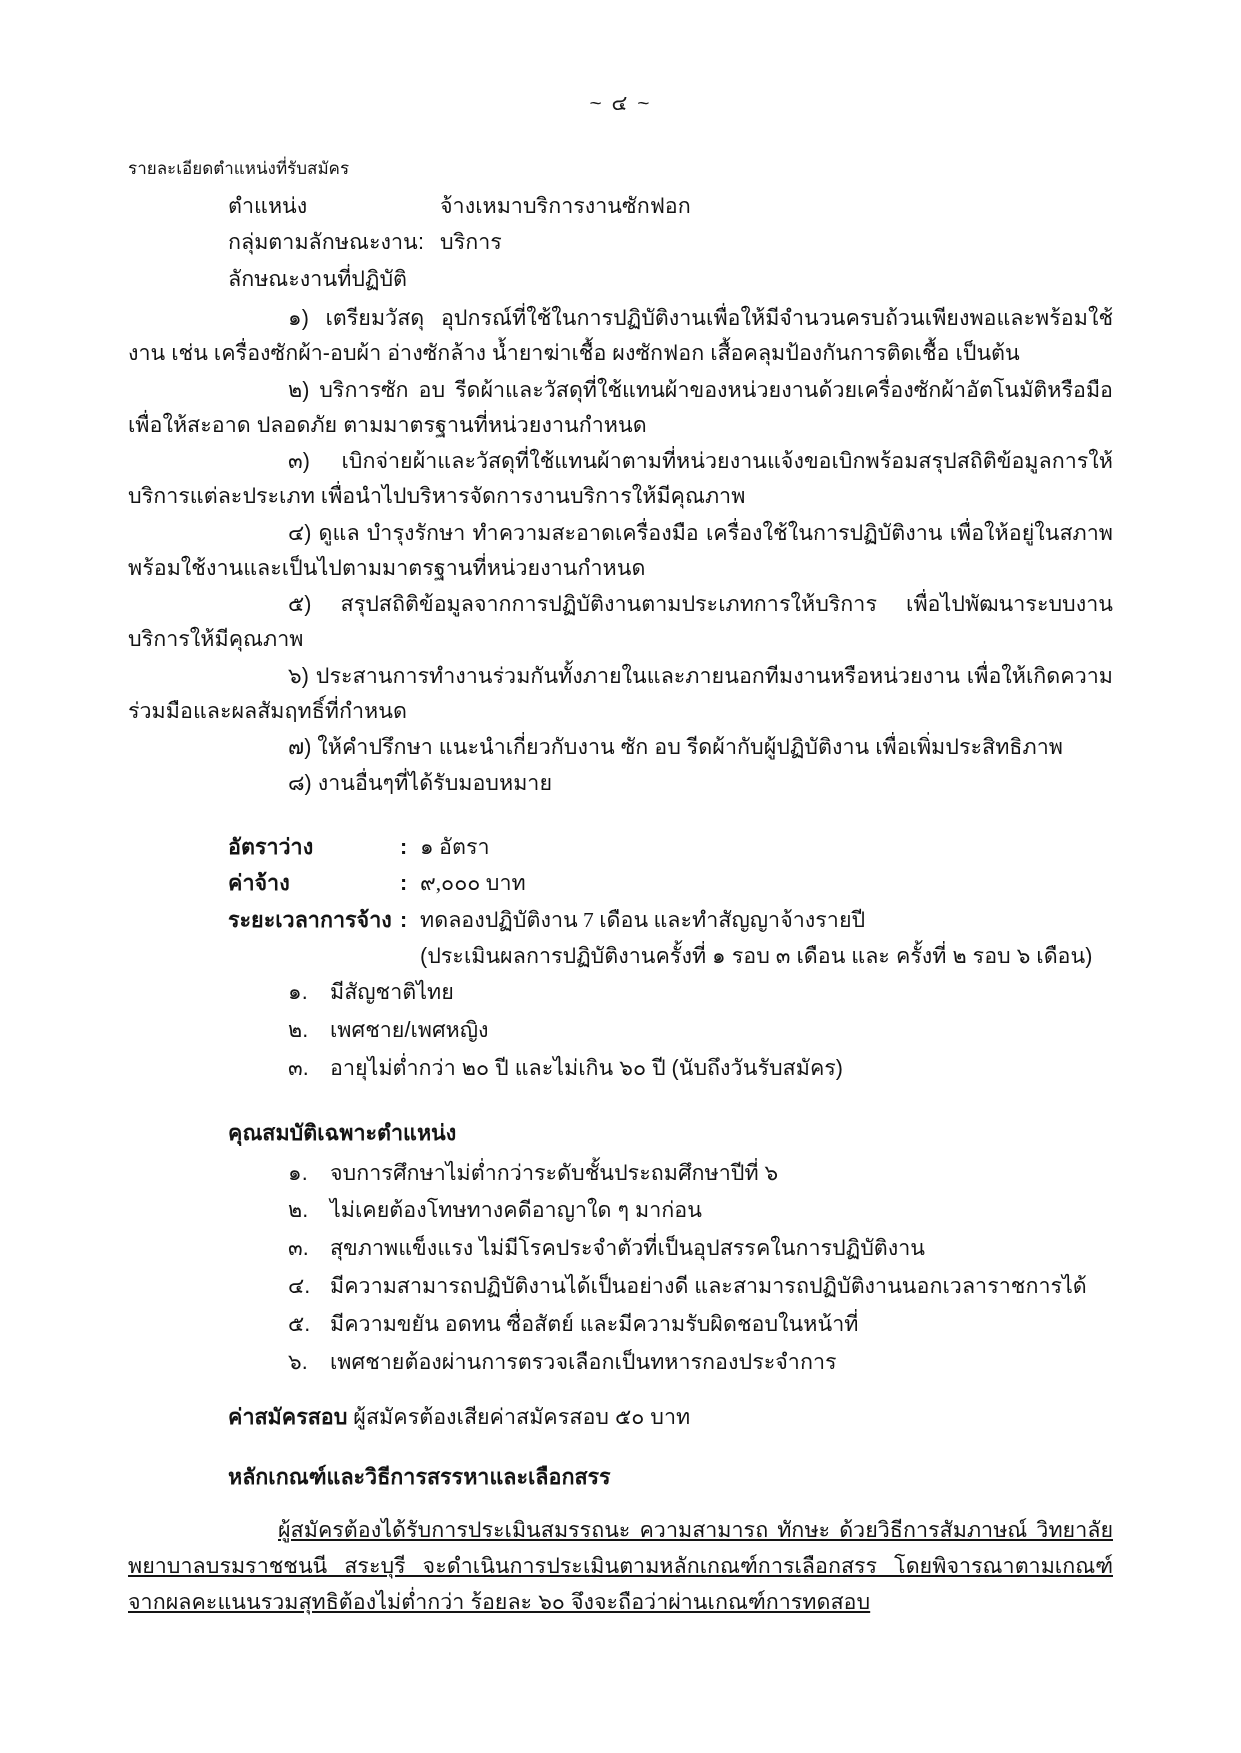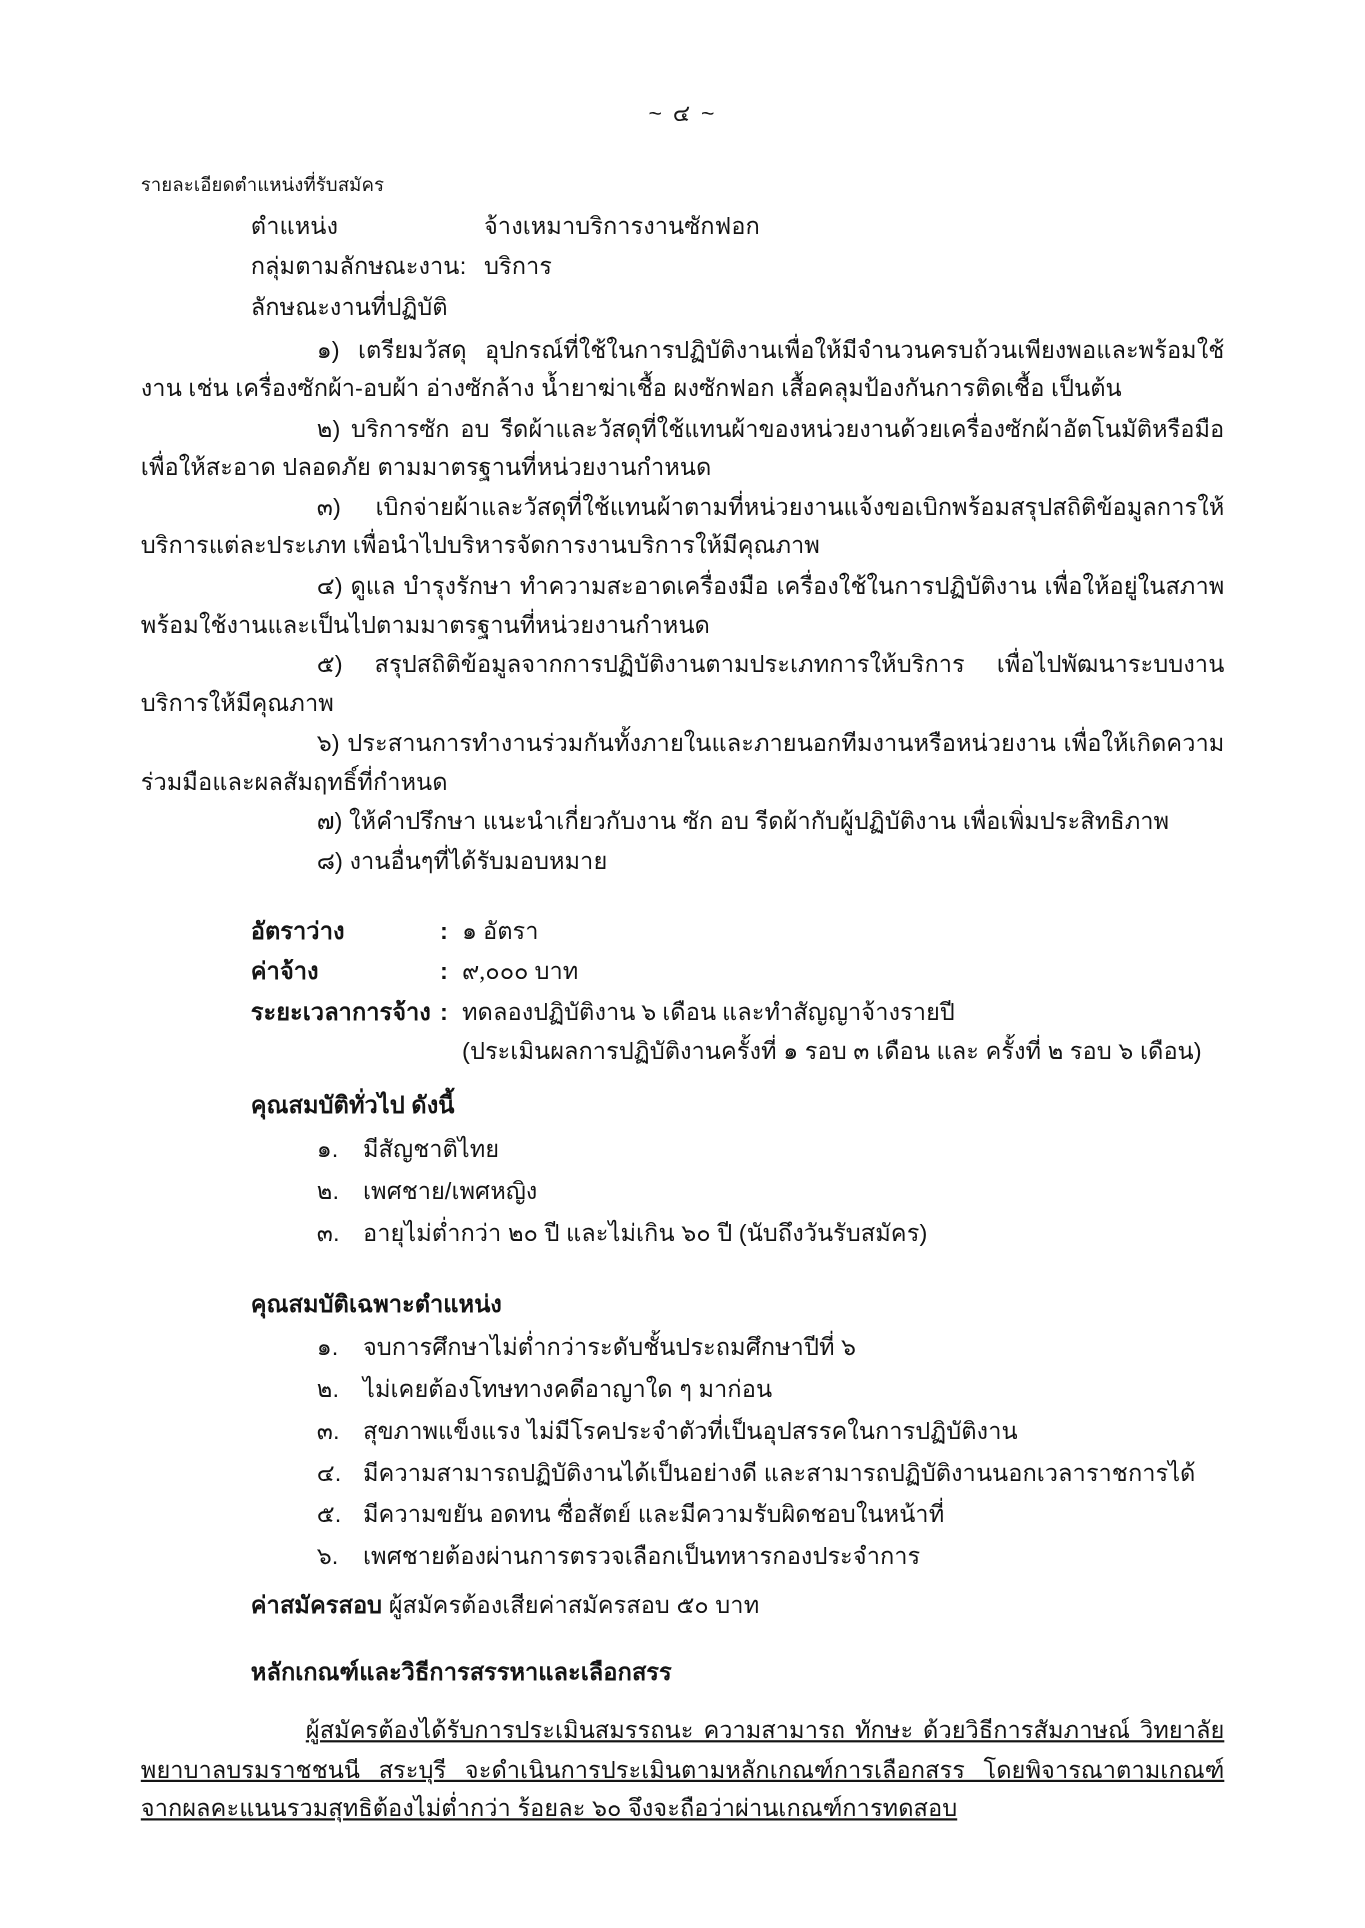--- a/index.html
+++ b/index.html
@@ -98,21 +98,21 @@
   }
   .list-num {
     width: 42px;
     flex: 0 0 42px;
   }
   .list-text {
     flex: 1 1 auto;
   }
   .fee-row {
     margin-left: 100px;
-    margin-top: 8px;
+    margin-top: 18px;
   }
   .fee-row .b { font-weight: 600; }
   .crit-head {
     font-weight: 600;
     margin-left: 100px;
     margin-top: 26px;
     margin-bottom: 18px;
   }
   .crit-body {
     text-align: justify;
@@ -165,25 +165,24 @@
 
     <div class="detail-row">
       <div class="detail-label">ค่าจ้าง</div>
       <div class="detail-colon">:</div>
       <div class="detail-value">๙,๐๐๐   บาท</div>
     </div>
 
     <div class="detail-row">
       <div class="detail-label">ระยะเวลาการจ้าง</div>
       <div class="detail-colon">:</div>
-      <div class="detail-value">ทดลองปฏิบัติงาน ๖ เดือน และทำสัญญาจ้างรายปี</div>
+      <div class="detail-value">ทดลองปฏิบัติงาน 7 เดือน และทำสัญญาจ้างรายปี</div>
     </div>
     <div class="detail-cont">(ประเมินผลการปฏิบัติงานครั้งที่ ๑ รอบ ๓ เดือน และ ครั้งที่ ๒ รอบ ๖ เดือน)</div>
 
-    <div class="bold-head">คุณสมบัติทั่วไป  ดังนี้</div>
 
     <div class="list-item">
       <div class="list-num">๑.</div>
       <div class="list-text">มีสัญชาติไทย</div>
     </div>
     <div class="list-item">
       <div class="list-num">๒.</div>
       <div class="list-text">เพศชาย/เพศหญิง</div>
     </div>
     <div class="list-item">

